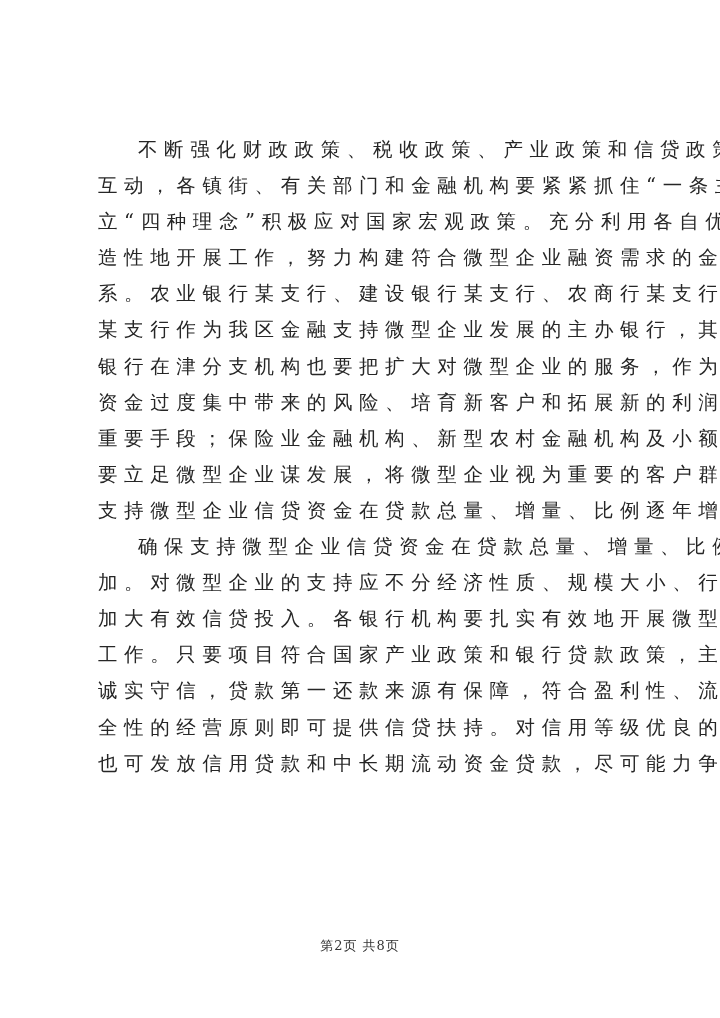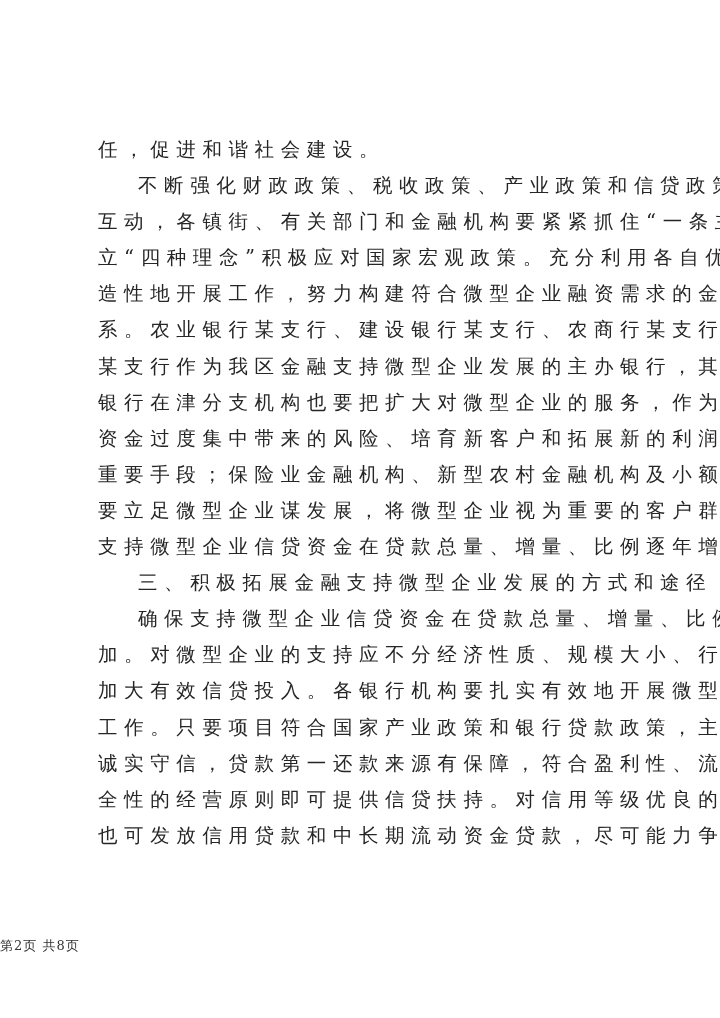--- a/index.html
+++ b/index.html
@@ -38,43 +38,42 @@
       color: #262626;
     }
     .line.indent {
       padding-left: 40px;
     }
     .footer {
       position: absolute;
       left: 0;
       width: 720px;
       top: 937px;
+      text-align: center;
       font-size: 13px;
       color: #333333;
       letter-spacing: 1px;
     }
   </style>
 </head>
 <body>
 
 <div class="page">
   <div class="body-text">
-    <div class="line">任，促进和谐社会建设。</div>
     <div class="line indent">不断强化财政政策、税收政策、产业政策和信贷政策的协调</div>
     <div class="line">互动，各镇街、有关部门和金融机构要紧紧抓住“一条主线”树</div>
     <div class="line">立“四种理念”积极应对国家宏观政策。充分利用各自优势，创</div>
     <div class="line">造性地开展工作，努力构建符合微型企业融资需求的金融支持体</div>
     <div class="line">系。农业银行某支行、建设银行某支行、农商行某支行、某银行</div>
     <div class="line">某支行作为我区金融支持微型企业发展的主办银行，其他各商业</div>
     <div class="line">银行在津分支机构也要把扩大对微型企业的服务，作为降低信贷</div>
     <div class="line">资金过度集中带来的风险、培育新客户和拓展新的利润增长点的</div>
     <div class="line">重要手段；保险业金融机构、新型农村金融机构及小额贷款公司</div>
     <div class="line">要立足微型企业谋发展，将微型企业视为重要的客户群体，确保</div>
     <div class="line">支持微型企业信贷资金在贷款总量、增量、比例逐年增加。</div>
-    <div class="line indent">三、积极拓展金融支持微型企业发展的方式和途径</div>
     <div class="line indent">确保支持微型企业信贷资金在贷款总量、增量、比例逐年增</div>
     <div class="line">加。对微型企业的支持应不分经济性质、规模大小、行业类别，</div>
     <div class="line">加大有效信贷投入。各银行机构要扎实有效地开展微型企业贷款</div>
     <div class="line">工作。只要项目符合国家产业政策和银行贷款政策，主要负责人</div>
     <div class="line">诚实守信，贷款第一还款来源有保障，符合盈利性、流动性和安</div>
     <div class="line">全性的经营原则即可提供信贷扶持。对信用等级优良的微型企业</div>
     <div class="line">也可发放信用贷款和中长期流动资金贷款，尽可能力争办理承兑</div>
   </div>
 
   <div class="footer">第2页 共8页</div>

